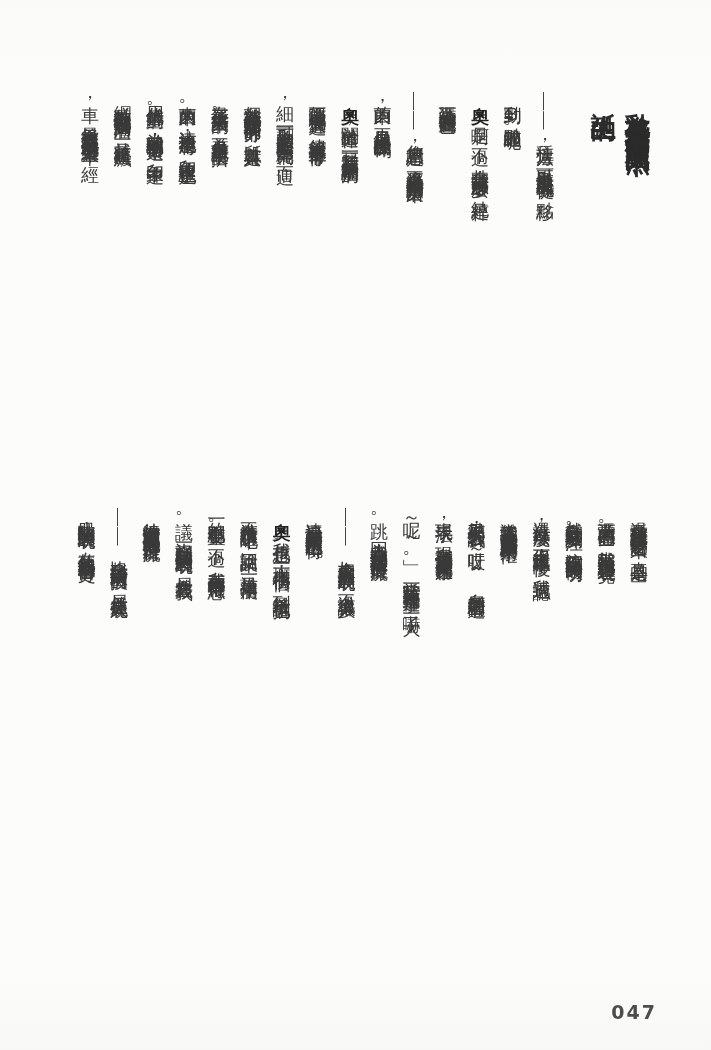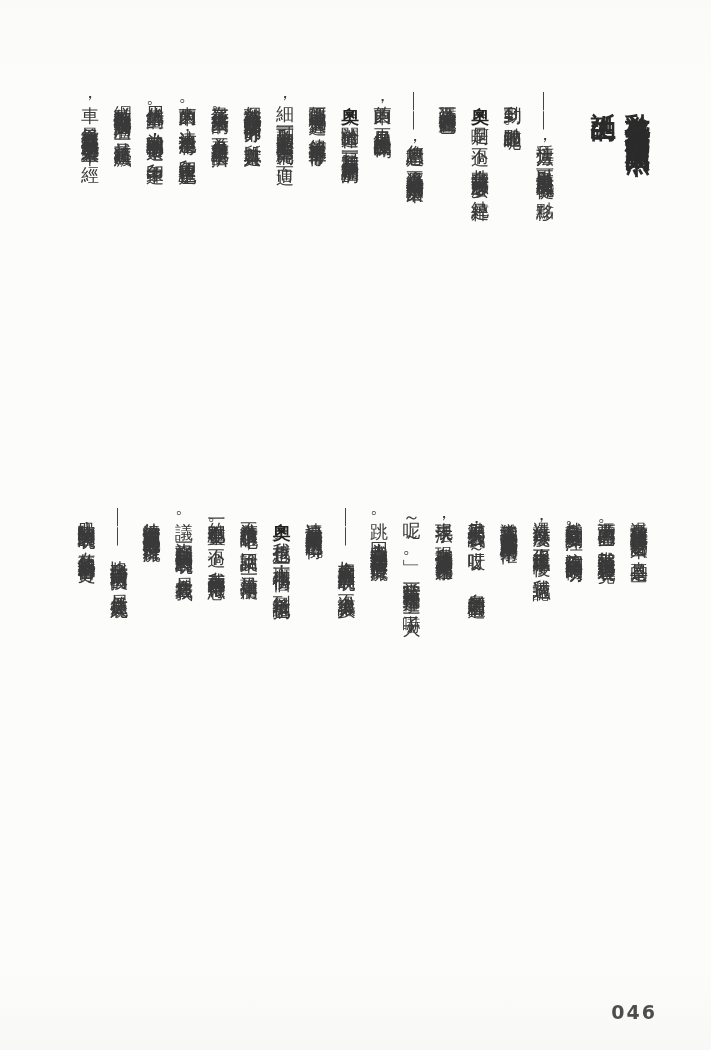--- a/index.html
+++ b/index.html
@@ -103,15 +103,15 @@
     <div class="vcol">連這最初是奧老師帶頭使用的也不曉得。</div>
     <div class="vcol spk-col"><span class="spk">奧</span>　我想也是。大概一個模仿一個，到最後誰也搞</div>
     <div class="vcol">不清楚誰模仿誰了吧？話說回來，誰是第一個使用</div>
     <div class="vcol">的一點也不重要。不過，在我看來卻覺得很不可思</div>
     <div class="vcol">議。沒想到我一時興起想到的表現，居然會在跟我</div>
     <div class="vcol">待的漫畫領域稍有不同的地方變得這麼流行。</div>
     <div class="vcol">——比起自己苦苦鑽研出的技巧，居然是在火燒屁</div>
     <div class="vcol">股時臨時想到的表現，在其他的業界成為名留青史</div>
   </section>
 
-  <div class="page-number">046</div>
+  <div class="page-number">047</div>
 
 </div>
 
 </body></html>

